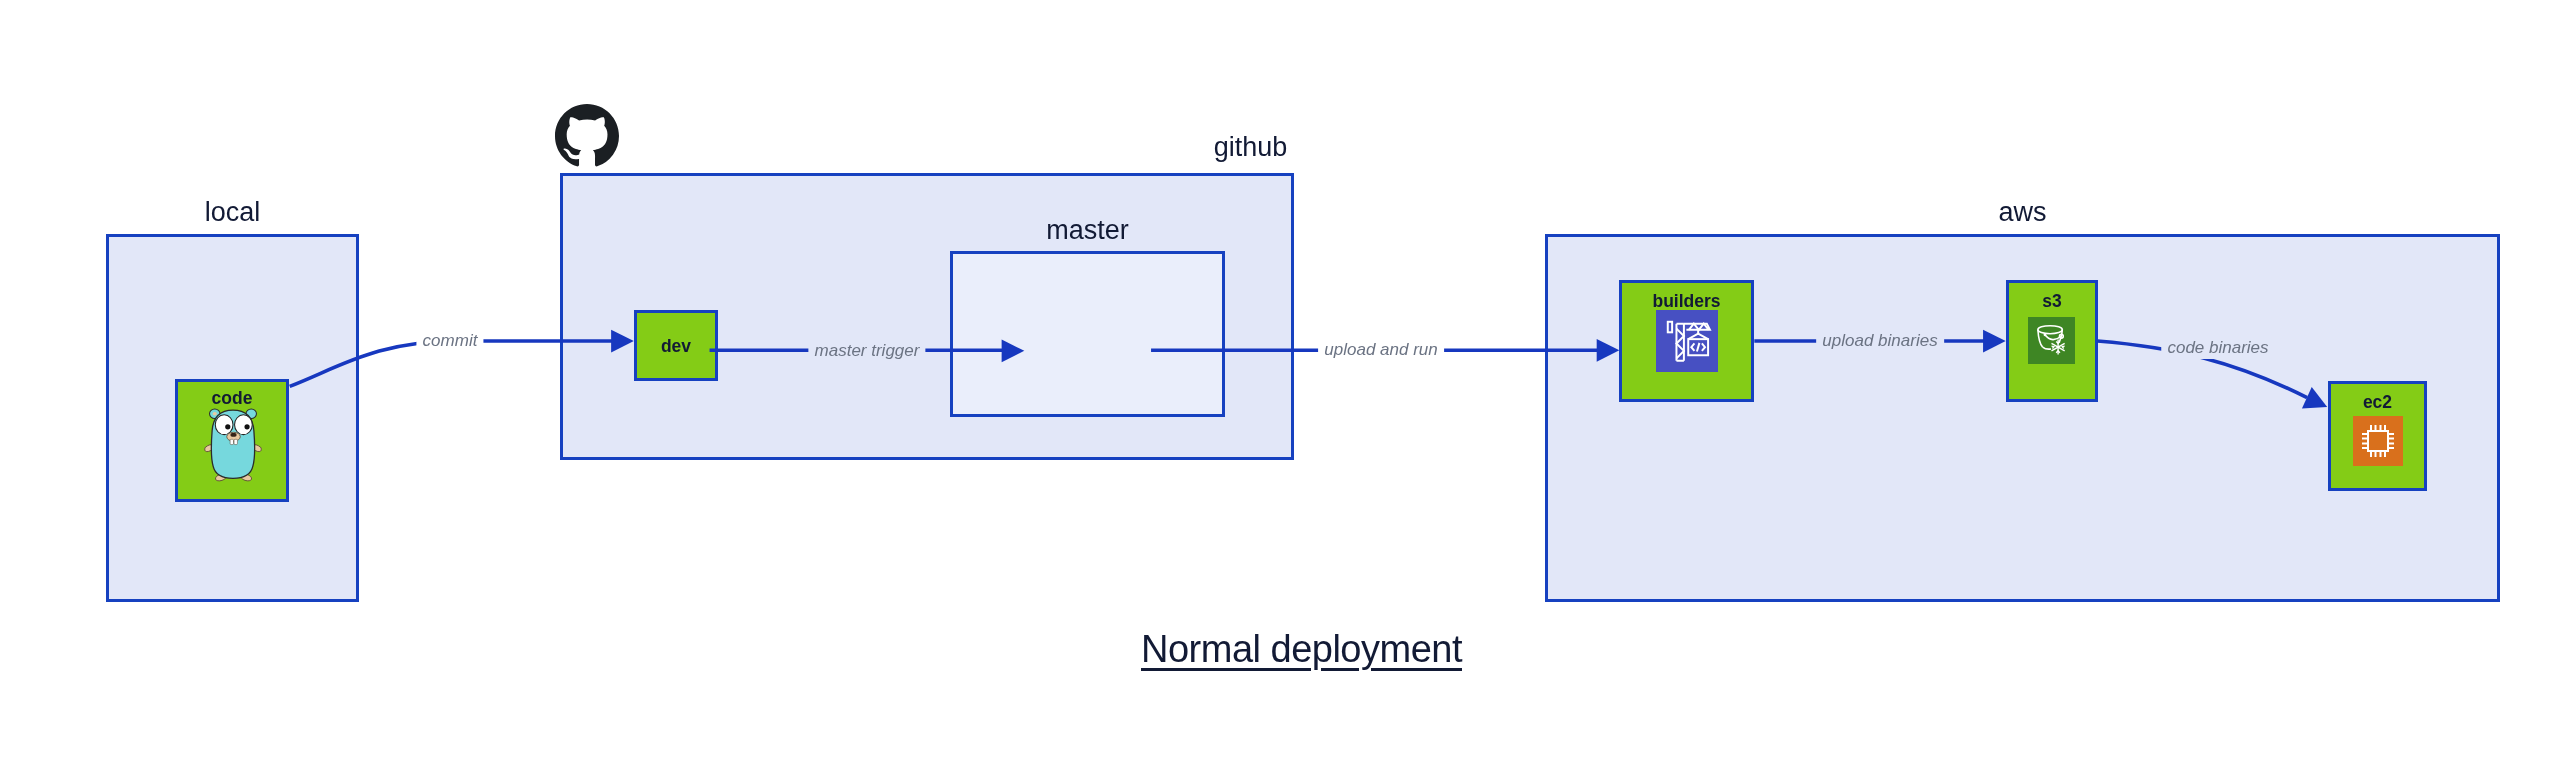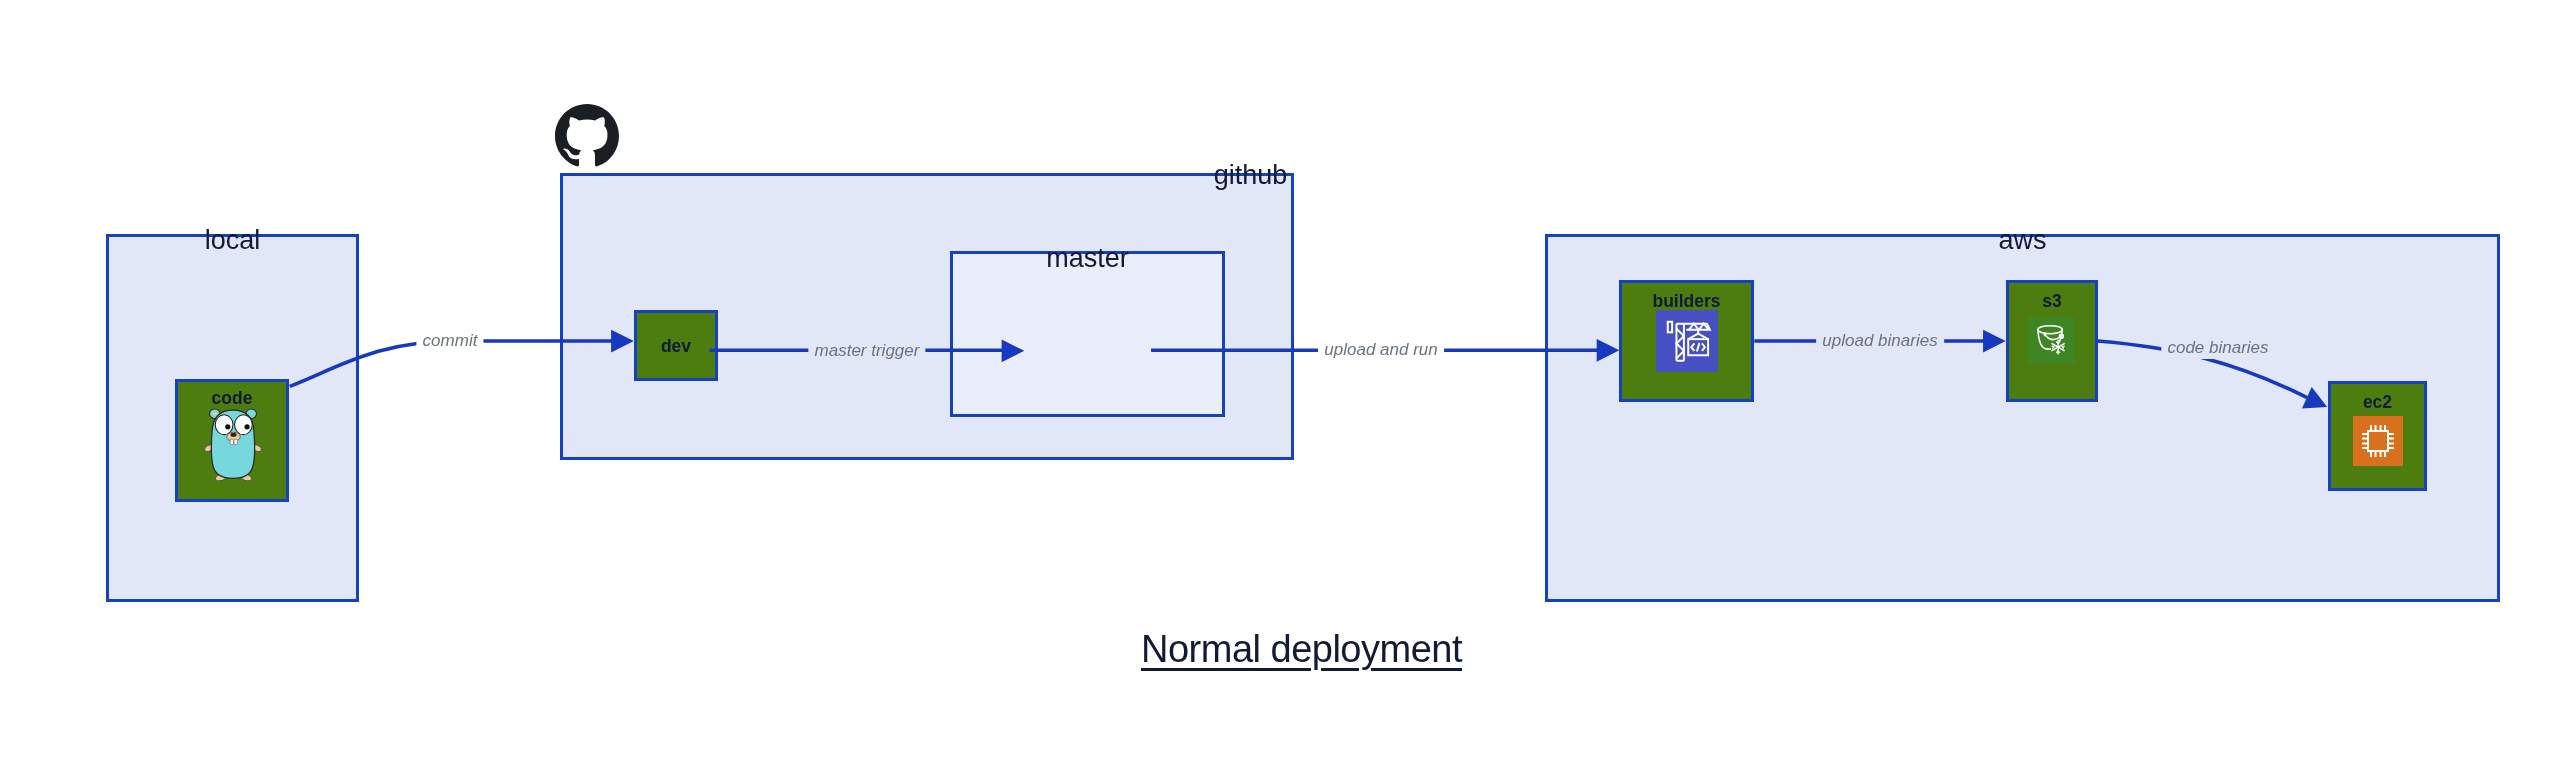--- a/index.html
+++ b/index.html
@@ -2,24 +2,24 @@
 <html style="font-size:8.2px"><head>
 <meta charset="utf-8">
 <style>
   html,body{margin:0;padding:0;background:#ffffff;}
   body{width:2604px;height:781px;font-family:"Liberation Sans", sans-serif;}
   .canvas{position:relative;width:2604px;height:781px;background:#ffffff;overflow:hidden;}
 
   
   .group{position:absolute;box-sizing:border-box;border:3.1px solid #1641c0;background:#e2e7f8;}
   .group.sub{background:#eaeefb;}
-  .group-label{position:absolute;text-align:center;font-size:27px;color:#121a35;line-height:32px;margin-top:28px;}
+  .group-label{position:absolute;text-align:center;font-size:27px;color:#121a35;line-height:32px;}
 
   
-  .node{position:absolute;box-sizing:border-box;border:3.1px solid #1641c0;background:#4d7c0f;}
+  .node{position:absolute;box-sizing:border-box;border:3.1px solid #1641c0;background:#84cc16;}
   .node-label{position:absolute;left:0;right:0;text-align:center;font-weight:bold;font-size:17.5px;color:#121a35;}
   .node-label.top{top:6.2px;}
   .node-label.mid{top:50%;transform:translateY(-50%);}
 
   .icon-tile{position:absolute;display:block;}
 
   
   svg.edges{position:absolute;left:0;top:0;pointer-events:none;}
   .edge-line{stroke:#1738bf;stroke-width:7;fill:none;}
   .edge-head{fill:#1738bf;stroke:none;}

